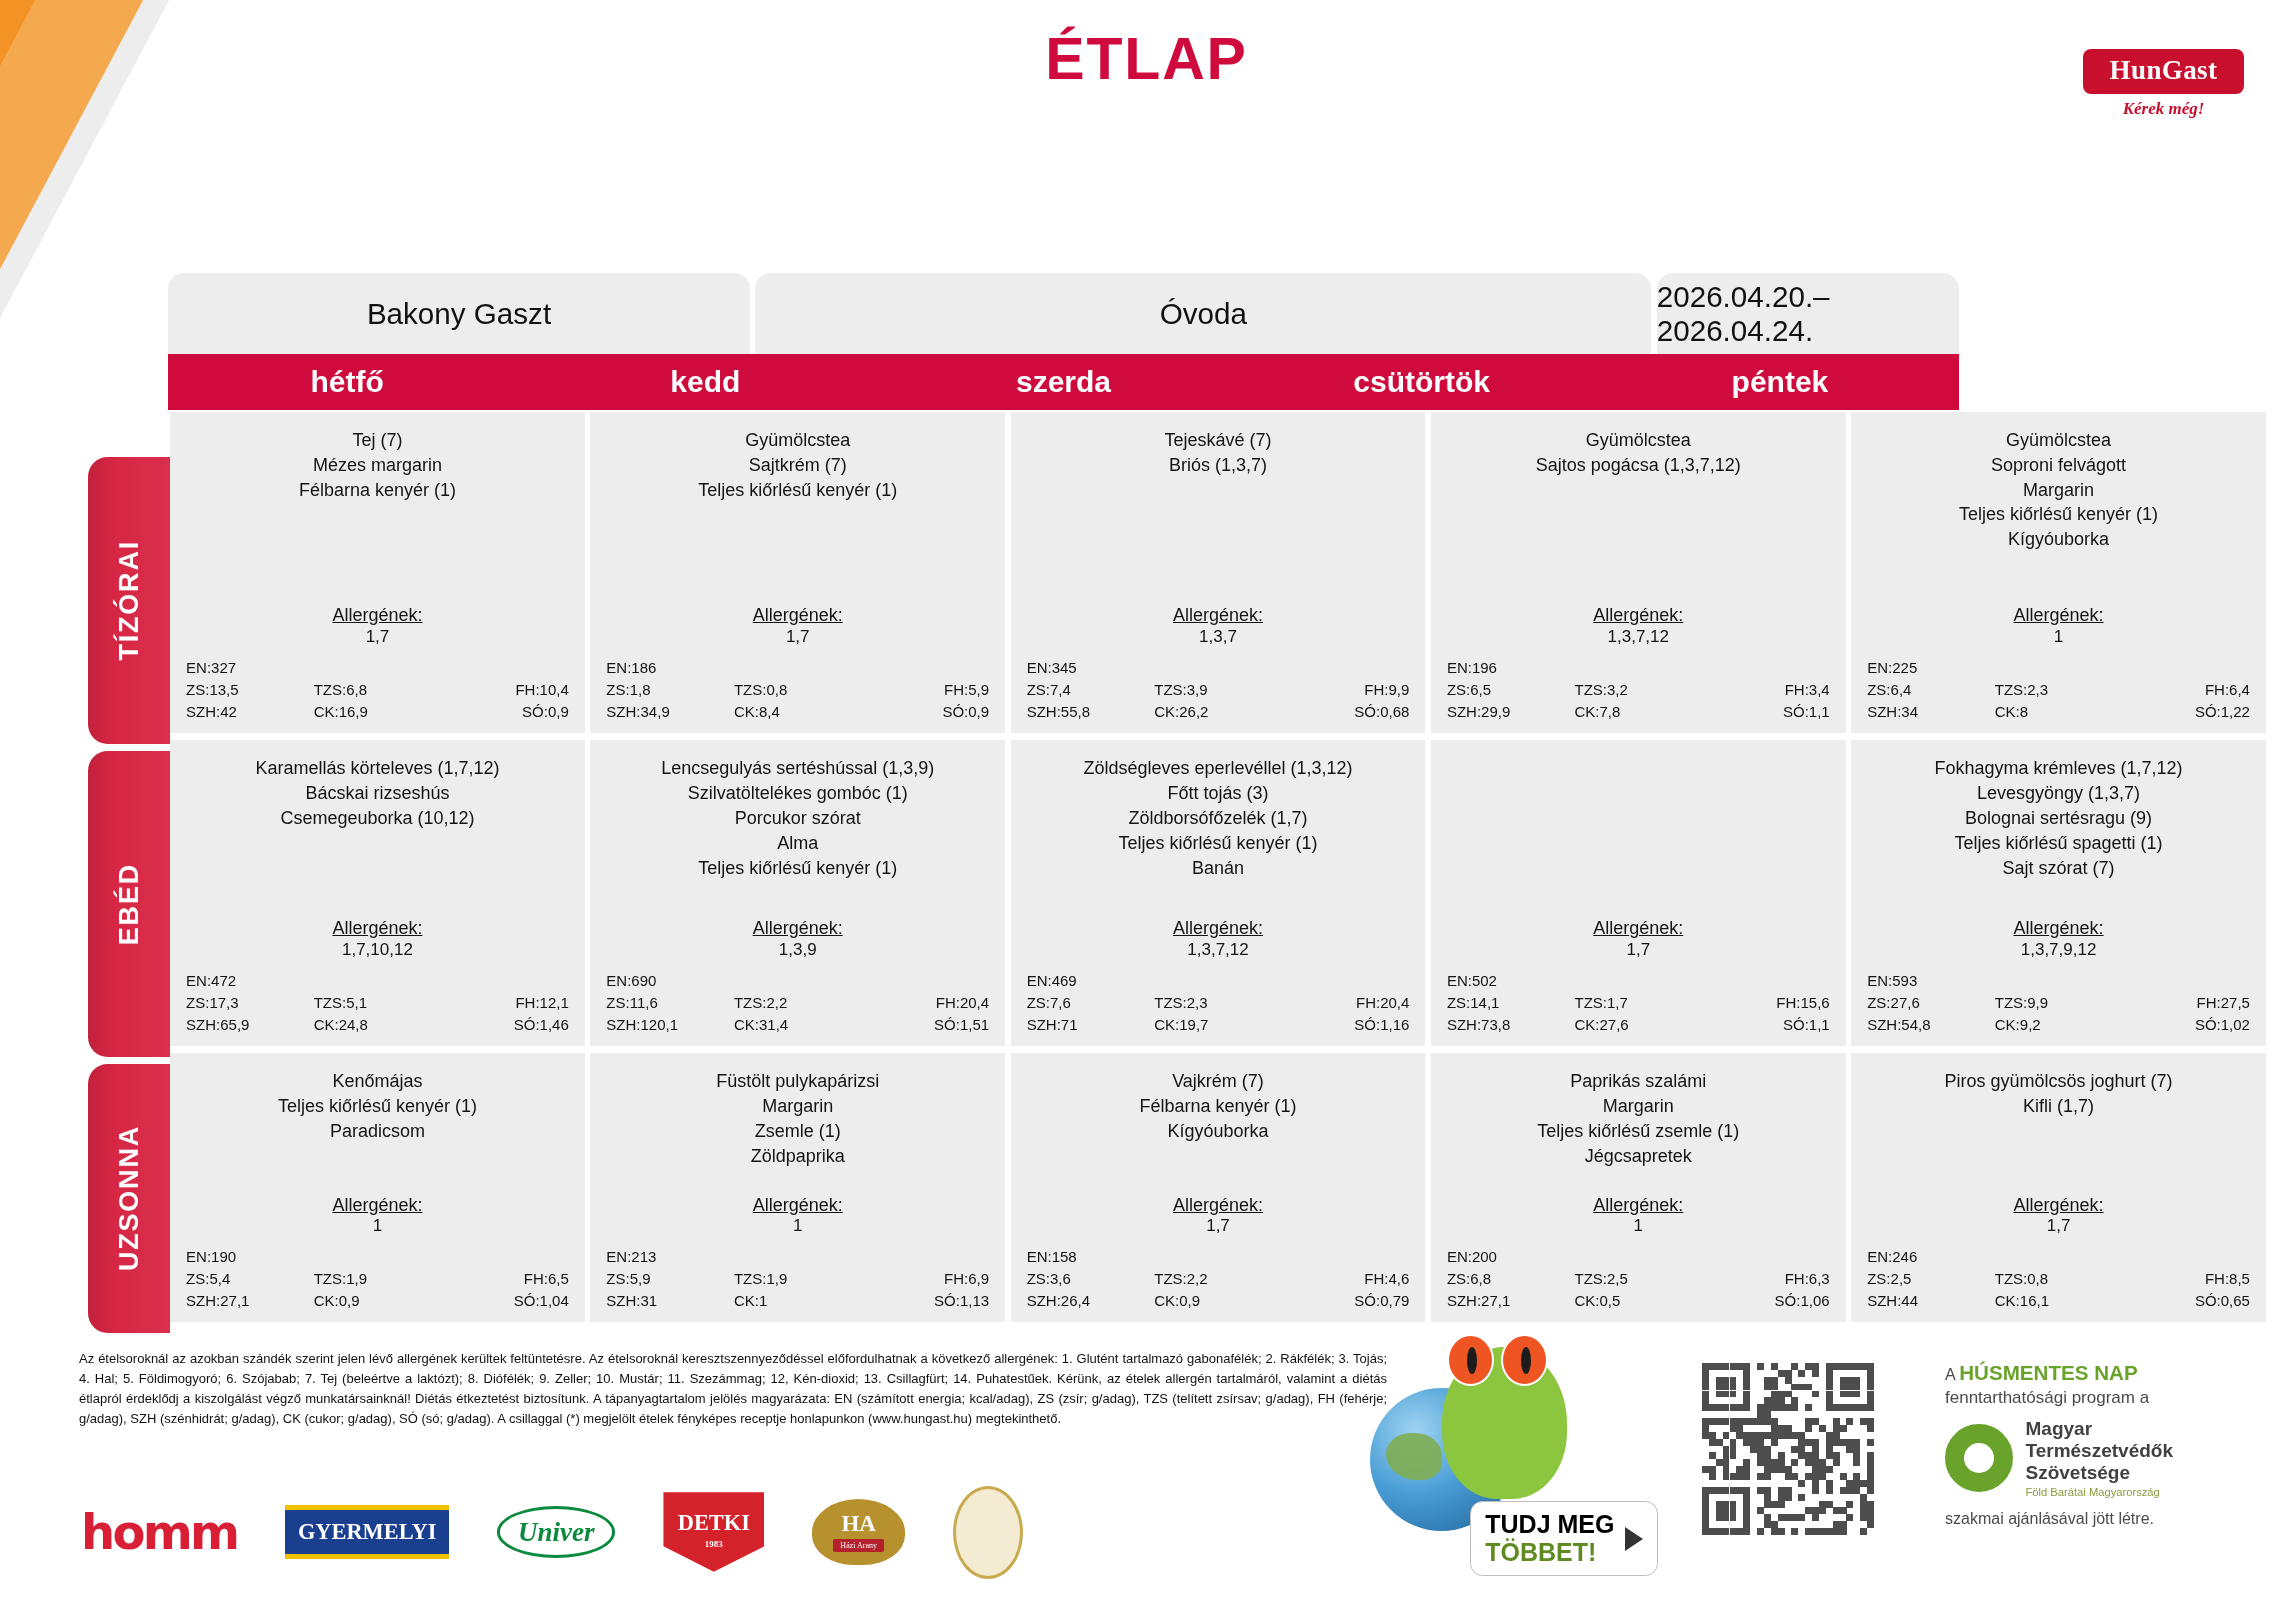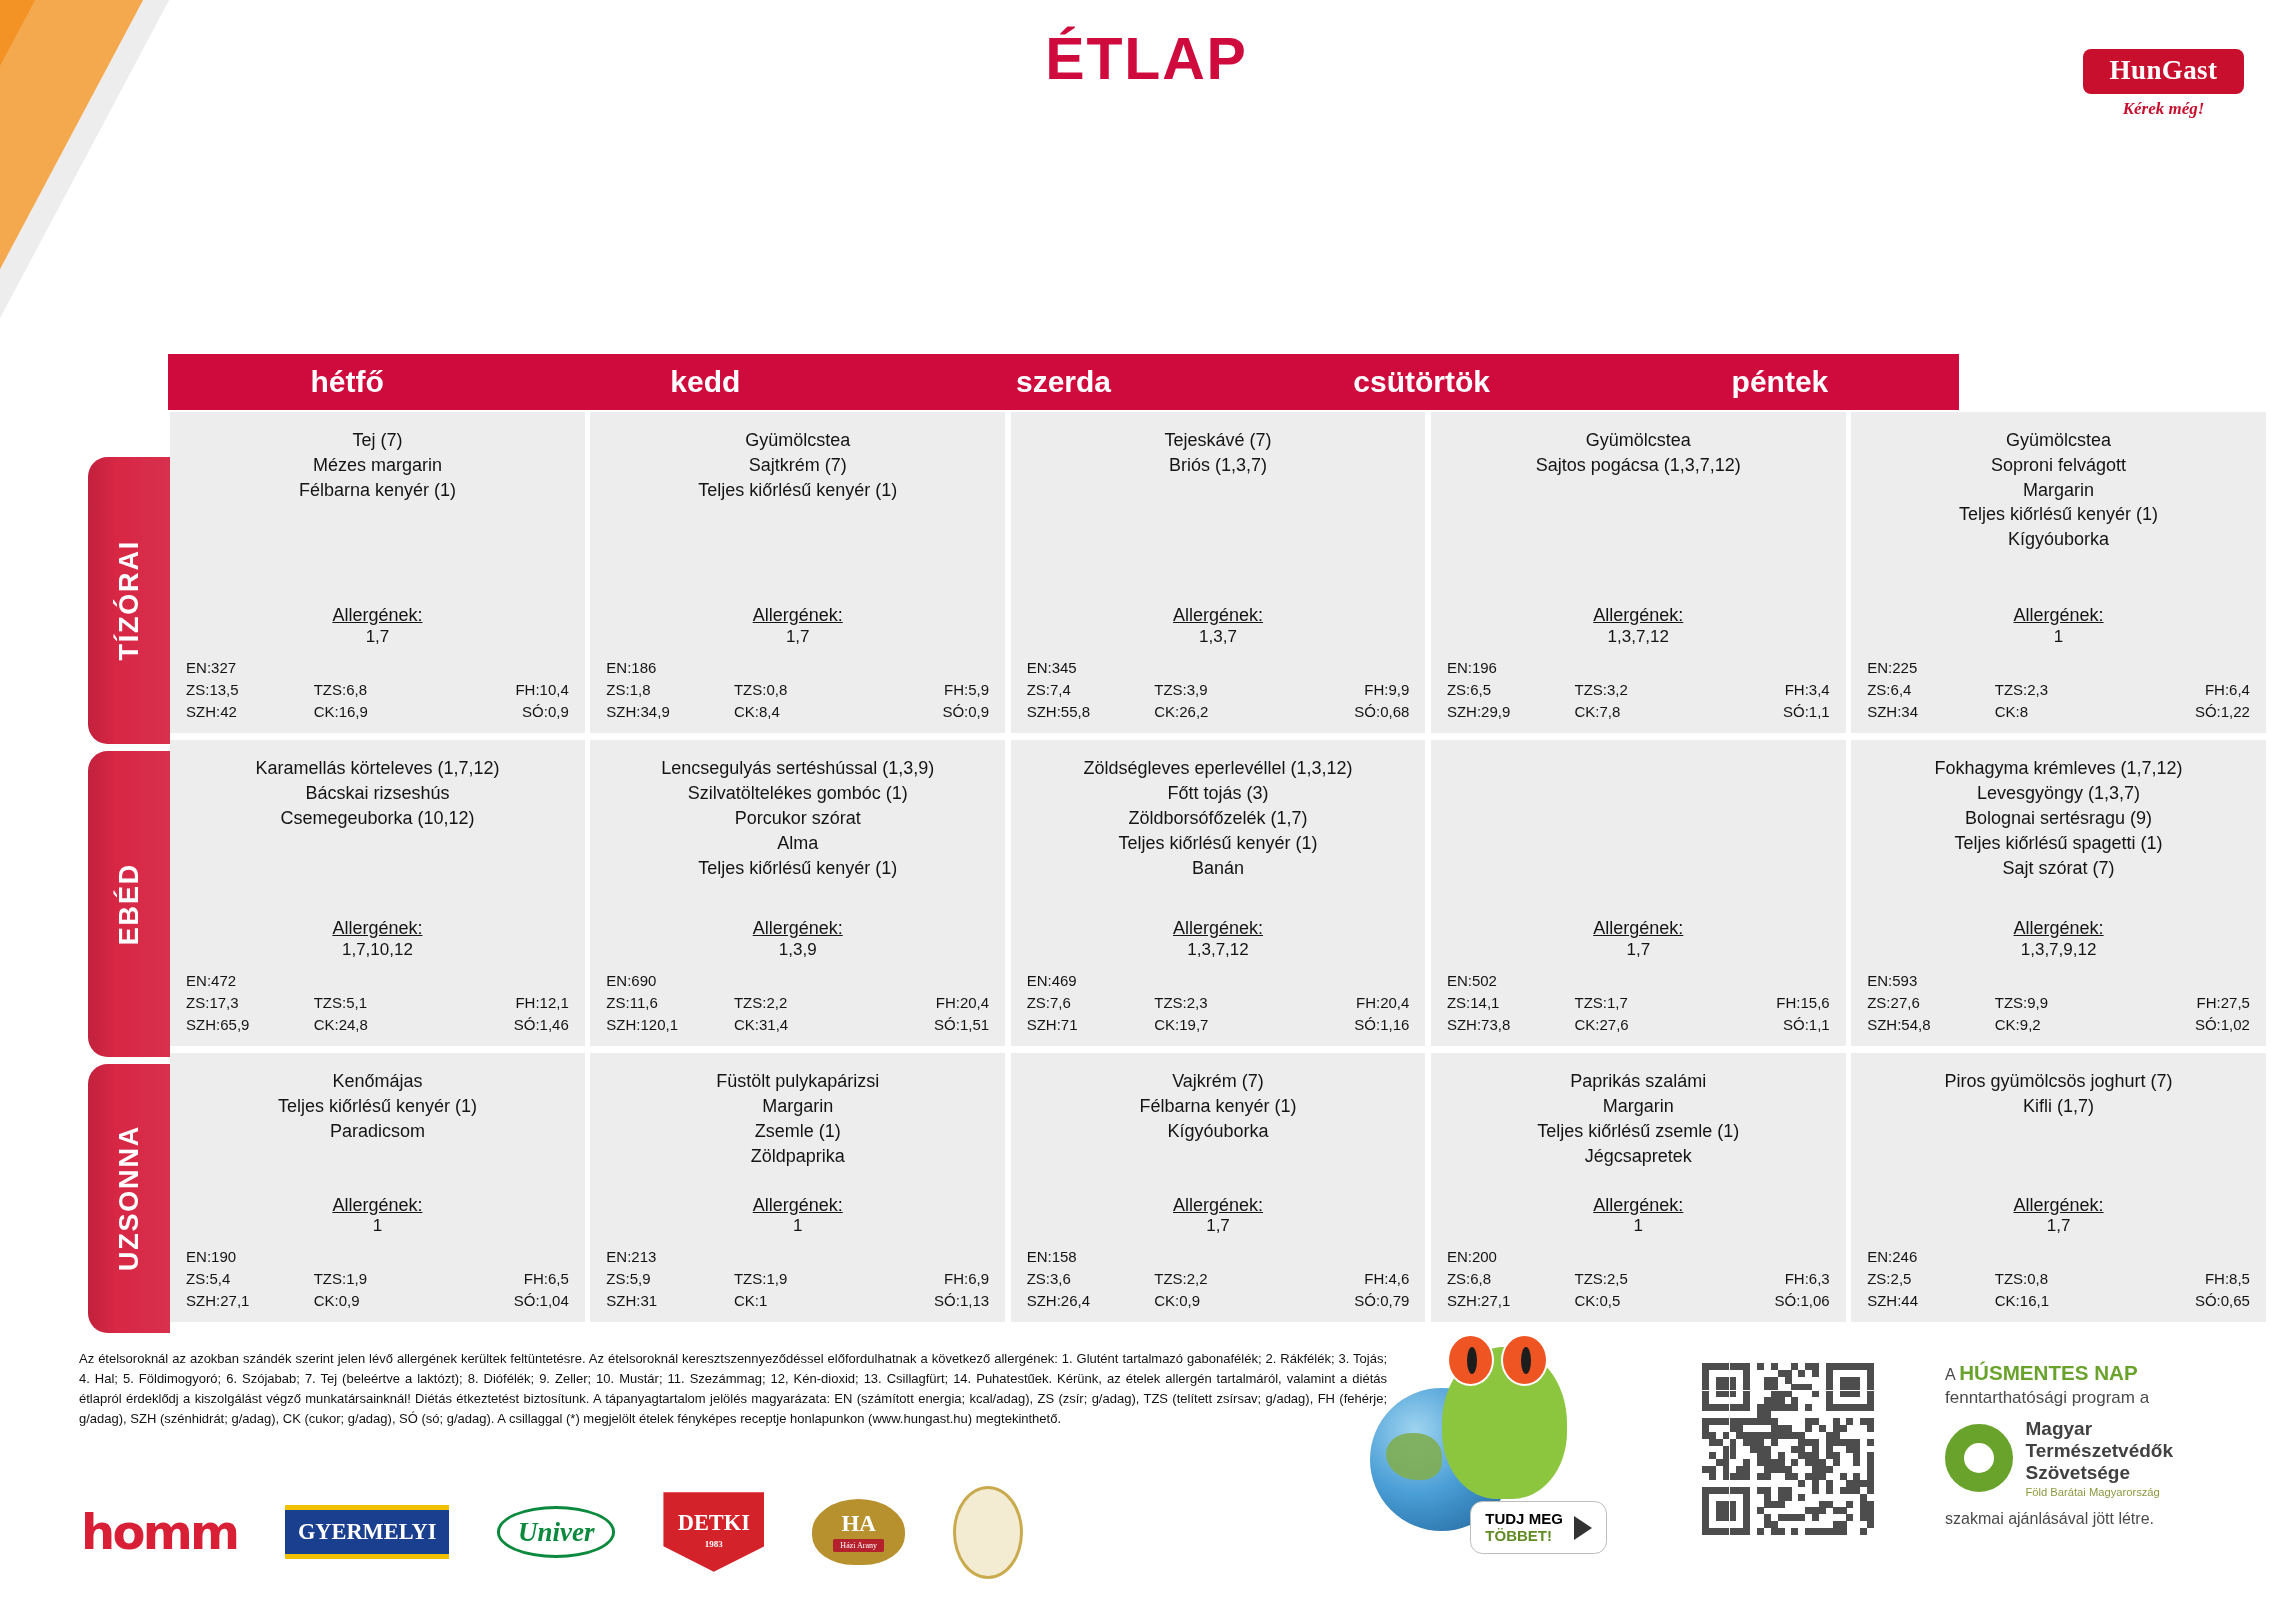--- a/index.html
+++ b/index.html
@@ -134,21 +134,21 @@
                  background:#7fae55; border-radius:48% 52% 40% 60%; opacity:.92; }
   .frogbody { position:absolute; left:72px; top:12.5px; width:125px; height:152px;
               background:#8cc63f; border-radius:50% 50% 44% 44%; }
   .frogeye { position:absolute; width:47px; height:52px; border-radius:50%; background:#ef5522;
              top:-12.5px; border:2.7px solid #fff; }
   .frogeye.l { left:5.4px; }  .frogeye.r { left:59px; }
   .frogeye::after{ content:""; position:absolute; left:18px; top:10.7px; width:9.9px; height:27px;
                    background:#1d1d1d; border-radius:50%; }
   .tudj { position:absolute; left:100px; top:167px; background:#fff; border:1.8px solid #bdbdbd;
           border-radius:12.5px; padding:9px 14.3px; display:flex; align-items:center; gap:10.7px; }
-  .tudj-txt { font-size:15px; font-weight:bold; line-height:1.1; }
+  .tudj-txt { font-size:25px; font-weight:bold; line-height:1.1; }
   .tudj-txt .g { color:#5f8b22; }
   .tudj-arrow { width:0;height:0;border-left:18px solid #333;
                 border-top:12.5px solid transparent;border-bottom:12.5px solid transparent; }
 
   .qr { position:absolute; left:1702px; top:1363px; width:172px; height:172px; }
   .qr div { position:absolute; background:#4d4d4d; }
 
   .husmentes { position:absolute; left:1945px; top:1361px; width:322px; }
   .hm-l1 { font-size:16px; color:#4b4b4b; }
   .hm-l1 b { font-size:20.6px; color:#6aa32c; }
@@ -172,20 +172,25 @@
     <div class="stripe s5"></div>
   </div>
 
   <div class="etlap-title">ÉTLAP</div>
 
   <div class="hungast-logo">
     <div class="hungast-box">HunGast</div>
     <div class="hungast-slogan">Kérek még!</div>
   </div>
 
+  <div class="tabs">
+    <div class="tab tab-1">Bakony Gaszt</div>
+    <div class="tab tab-2">Óvoda</div>
+    <div class="tab tab-3">2026.04.20.–2026.04.24.</div>
+  </div>
 
   <div class="dayrow">
     <div class="day">hétfő</div>
     <div class="day">kedd</div>
     <div class="day">szerda</div>
     <div class="day">csütörtök</div>
     <div class="day">péntek</div>
   </div>
 
   <div class="sidetab st-1">

